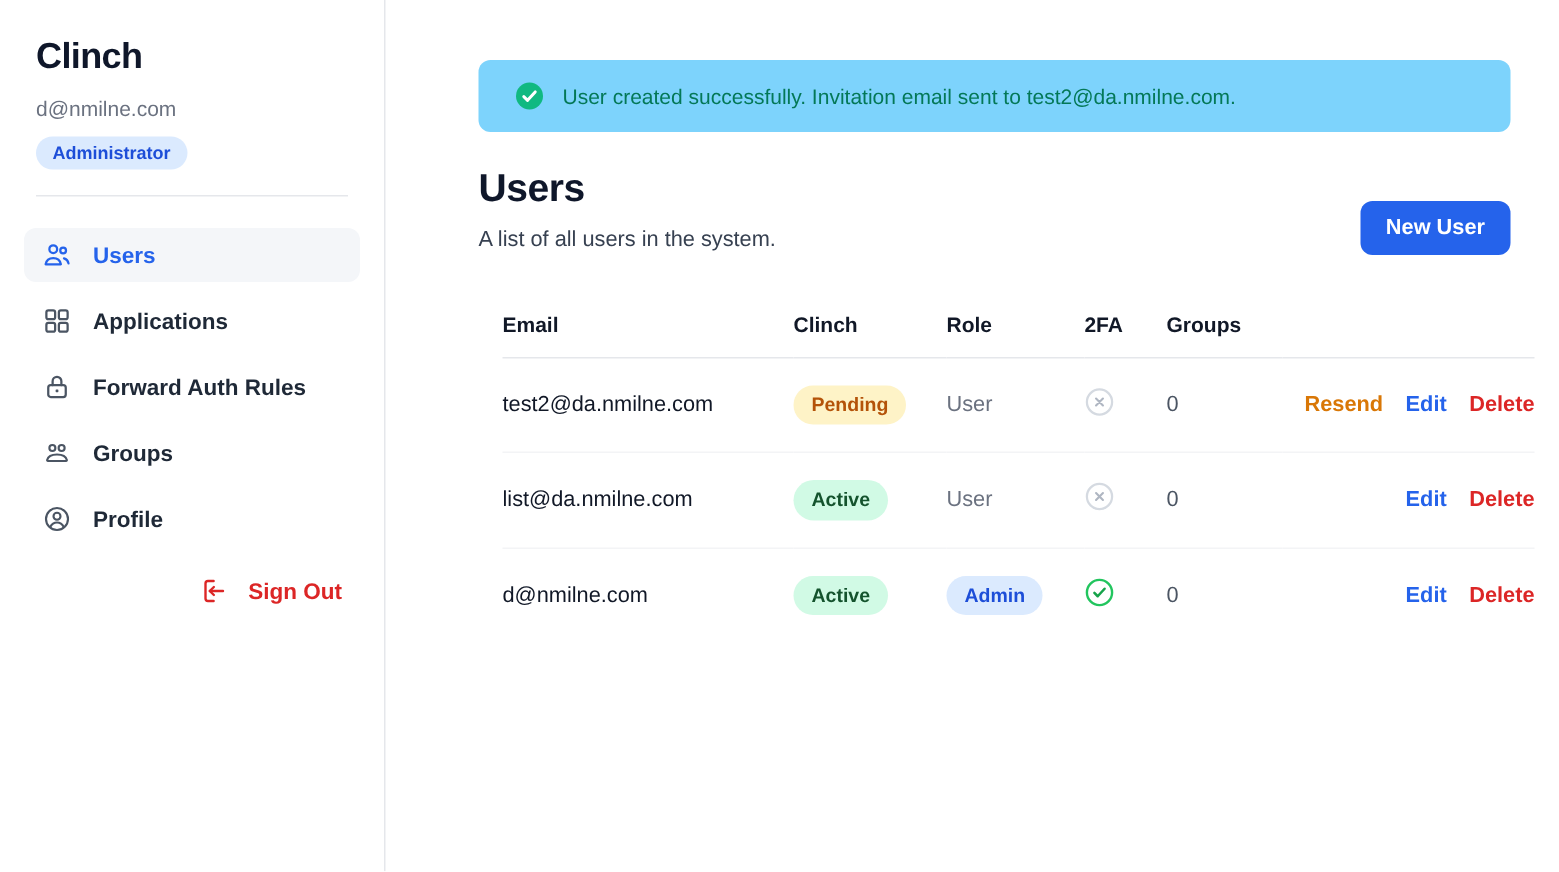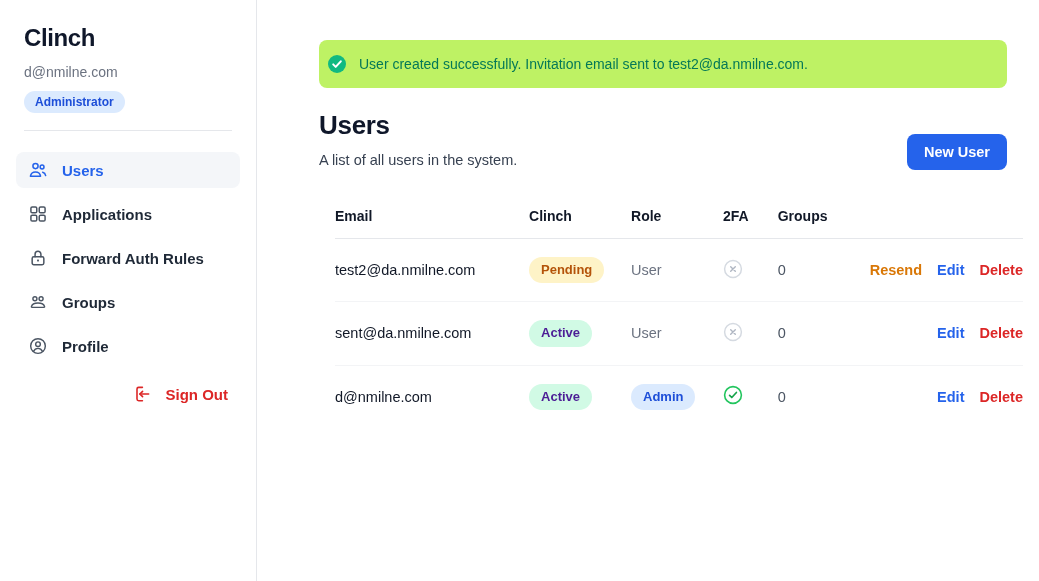--- a/index.html
+++ b/index.html
@@ -18,39 +18,39 @@
   .nav-icon { width:20px; height:20px; display:flex; align-items:center; justify-content:center; color:#4B5563; flex:none; }
   .nav-icon svg { width:20px; height:20px; display:block; }
   .nav-item.active { background:#F4F6F9; color:#2563EB; }
   .nav-item.active .nav-icon { color:#2563EB; }
   .nav-item.signout { color:#DC2626; margin-top:12px;justify-content:flex-end; }
   .nav-item.signout .nav-icon { color:#DC2626; }
 
   
   main { flex:1; box-sizing:border-box; padding:40px 32px 0 31px; }
 
-  .banner { display:flex; align-items:center; gap:12px; background:#bef264; border-radius:8px; padding:14px 8px; margin-bottom:22px; }
+  .banner { display:flex; align-items:center; gap:12px; background:#7dd3fc; border-radius:8px; padding:14px 24px; margin-bottom:22px; }
   .banner-icon { width:20px; height:20px; flex:none; display:flex; }
   .banner-icon svg { width:20px; height:20px; display:block; }
   .banner-text { font-size:14px; font-weight:500; color:#047857; }
 
   .page-header { display:flex; justify-content:space-between; align-items:flex-start; margin-bottom:32px; }
   .page-title { font-size:26px; font-weight:800; letter-spacing:-0.3px; color:#0F172A; margin:0 0 11px; }
   .page-subtitle { font-size:14.5px; color:#374151; margin:0; }
   .new-user-btn { background:#2563EB; color:#fff; border:none; border-radius:8px; font-family:inherit; font-size:14.5px; font-weight:700; padding:10px 17px; cursor:pointer; margin-top:24px; }
 
   table { width:100%; border-collapse:collapse;margin-left:16px; }
   th { text-align:left; font-size:14px; font-weight:700; color:#111827; padding:6px 0 14px; border-bottom:1px solid #E5E7EB; }
   td { padding:18px 0; border-bottom:1px solid #F3F4F6; font-size:14.5px; vertical-align:middle; }
   tbody tr:last-child td { border-bottom:none; }
   .col-email { width:200px; } .col-status { width:105px; } .col-role { width:95px; } .col-2fa { width:58px; } .col-groups { width:80px; }
   .cell-email { color:#111827; }
   .badge { display:inline-block; font-size:13px; font-weight:600; padding:5px 12px; border-radius:9999px; line-height:1.25; }
   .badge.pending { background:#FEF3C7; color:#B45309; }
-  .badge.active  { background:#D1FAE5; color:#4c1d95; }
+  .badge.active  { background:#D1FAE5; color:#14532d; }
   .badge.admin   { background:#DBEAFE; color:#1D4ED8; }
   .role-plain { color:#6B7280; }
   .cell-groups { color:#4B5563; }
   .twofa-wrap { width:20px; height:20px; display:inline-flex; }
   .twofa-wrap svg { width:20px; height:20px; display:block; }
   .cell-actions { text-align:right; white-space:nowrap; }
   .action-link { font-weight:700; font-size:14.5px; text-decoration:none; margin-left:15px; cursor:pointer; }
   .action-resend { color:#D97706; }
   .action-edit { color:#2563EB; }
   .action-delete { color:#DC2626; }
@@ -180,21 +180,21 @@
     <td><span class="twofa-wrap">
                 <svg viewBox="0 0 20 20" fill="none">
                   <circle cx="10" cy="10" r="8.4" stroke="#D5DAE1" stroke-width="1.5"></circle>
                   <path d="M7.7 7.7l4.6 4.6M12.3 7.7l-4.6 4.6" stroke="#AFB6C2" stroke-width="1.4" stroke-linecap="round"></path>
                 </svg>
               </span></td>
     <td class="cell-groups">0</td>
     <td class="cell-actions"><a class="action-link action-resend">Resend</a><a class="action-link action-edit">Edit</a><a class="action-link action-delete">Delete</a></td>
   </tr>
           <tr>
-    <td class="cell-email">sent@da.nmilne.com</td>
+    <td class="cell-email">list@da.nmilne.com</td>
     <td><span class="badge active">Active</span></td>
     <td><span class="role-plain">User</span></td>
     <td><span class="twofa-wrap">
                 <svg viewBox="0 0 20 20" fill="none">
                   <circle cx="10" cy="10" r="8.4" stroke="#D5DAE1" stroke-width="1.5"></circle>
                   <path d="M7.7 7.7l4.6 4.6M12.3 7.7l-4.6 4.6" stroke="#AFB6C2" stroke-width="1.4" stroke-linecap="round"></path>
                 </svg>
               </span></td>
     <td class="cell-groups">0</td>
     <td class="cell-actions"><a class="action-link action-edit">Edit</a><a class="action-link action-delete">Delete</a></td>

